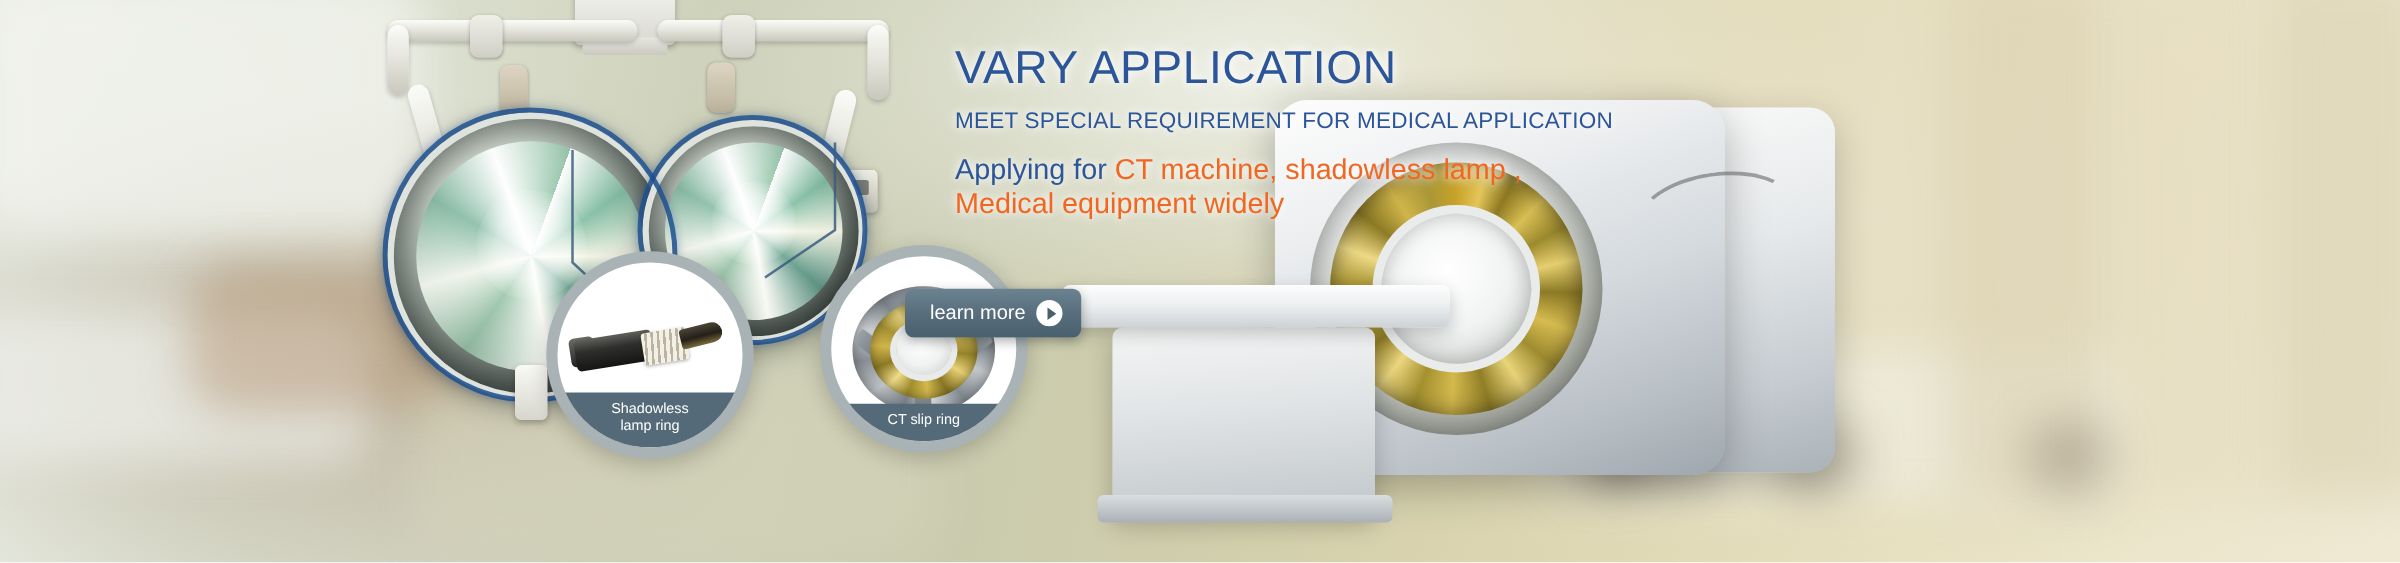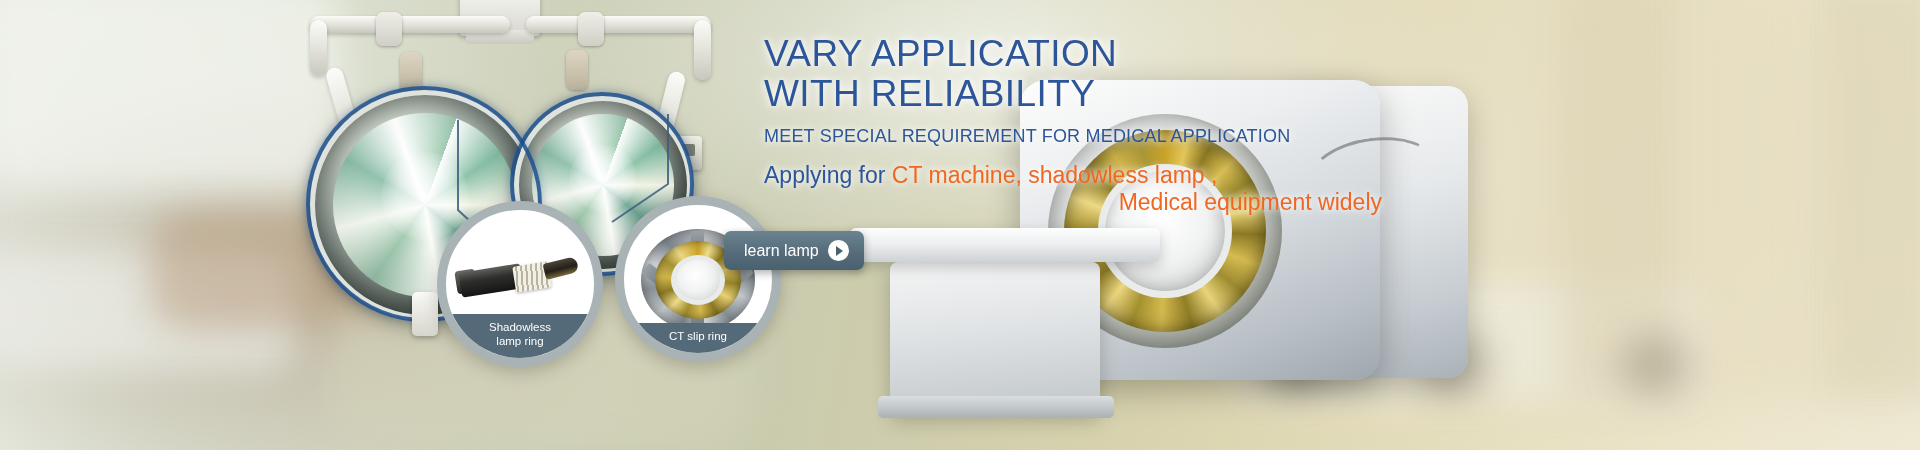--- a/index.html
+++ b/index.html
@@ -240,21 +240,21 @@
   }
   .tagline {
     font-size: 23px;
     line-height: 27px;
     margin-top: 13px;
     text-shadow: 0 0 7px rgba(255,255,255,0.9), 0 0 12px rgba(255,255,255,0.75);
     white-space: nowrap;
   }
   .tag-blue   { color: #2c5699; }
   .tag-orange { color: #f16722; }
-  .tag-line2  { display: block; text-align: right; padding-right: 2px; }
+  .tag-line2  { display: block; text-align: left; padding-right: 2px; }
 
   
   .learn-more {
     position: absolute; left: 724px; top: 231px;
     display: inline-flex; align-items: center; gap: 9px;
     padding: 9px 15px 9px 20px;
     border-radius: 7px;
     background: linear-gradient(180deg,#6b8291 0%,#566c7b 55%,#49606e 100%);
     color: #ffffff;
     font-size: 16px;
@@ -288,21 +288,21 @@
   .callout-label {
     position: absolute; left: 0; right: 0; bottom: 0;
     background: #556a78;
     color: #ffffff;
     font-size: 11.5px;
     line-height: 14px;
     text-align: center;
     padding: 6px 4px 10px;
   }
   .callout-1 { left: 437px; top: 201px; width: 148px; height: 148px; }
-  .callout-2 { left: 615px; top: 196px; width: 148px; height: 148px; }
+  .callout-2 { left: 656px; top: 196px; width: 148px; height: 148px; }
 
   
   .prod-lamp { position: absolute; left: 14px; top: 48px; width: 116px; height: 44px; }
   .pl-body {
     position: absolute; left: 0; top: 10px; width: 62px; height: 25px;
     border-radius: 4px 3px 3px 4px;
     background: linear-gradient(180deg,#5f5f5c 0%,#2e2e2c 40%,#151514 100%);
     transform: rotate(-9deg);
   }
   .pl-head {
@@ -447,28 +447,27 @@
       <div class="pct-gold"></div>
       <div class="pct-inner"></div>
     </div>
     <div class="callout-label">
       <span>CT slip ring</span>
     </div>
   </div>
 
   <div class="copy">
     <div class="headline">VARY APPLICATION</div>
-    <div class="headline">WITH RELIABILITY</div>
     <div class="subhead">MEET SPECIAL REQUIREMENT FOR MEDICAL APPLICATION</div>
     <div class="tagline">
       <span class="tag-blue">Applying for </span><span class="tag-orange">CT machine, shadowless lamp ,</span>
       <span class="tag-orange tag-line2">Medical equipment widely</span>
     </div>
   </div>
 
   <div class="learn-more">
-    <span>learn lamp</span>
+    <span>learn more</span>
     <span class="lm-arrow">
         <i></i>
       </span>
   </div>
 
 </div>
 
 </body></html>

